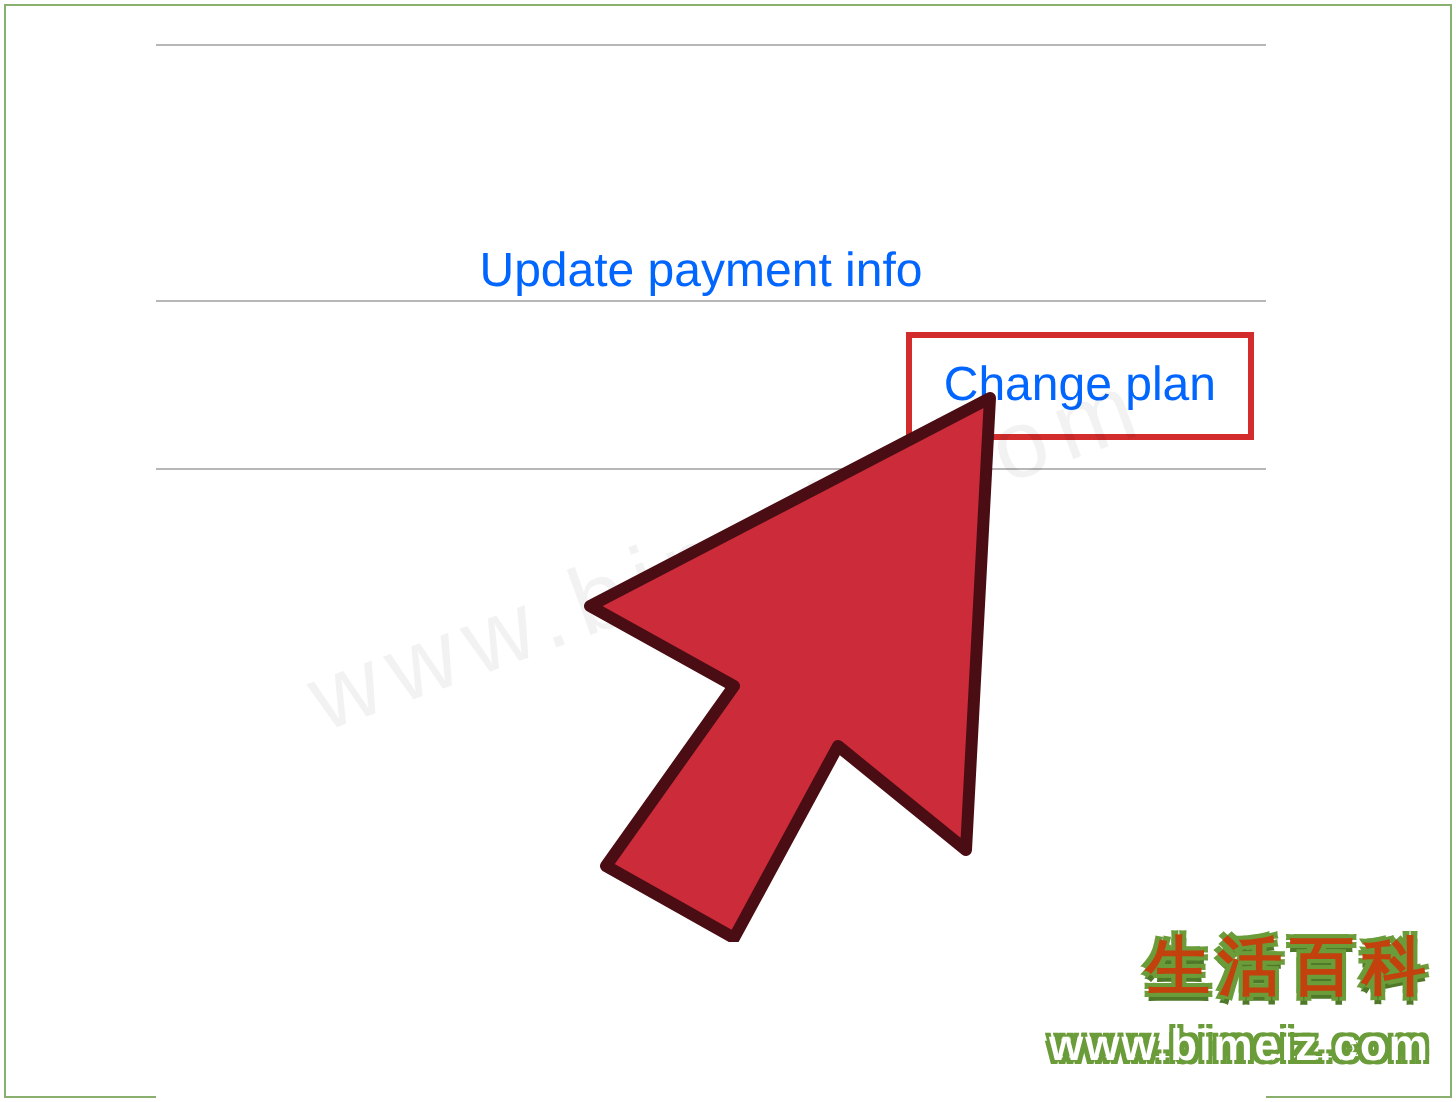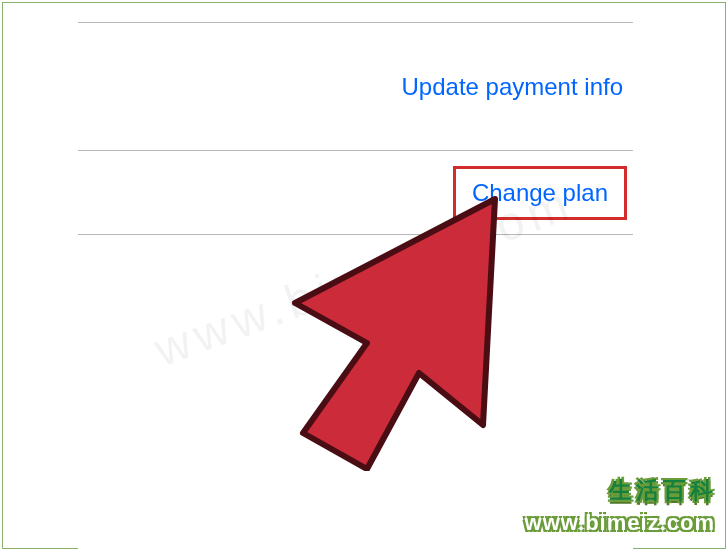--- a/index.html
+++ b/index.html
@@ -39,21 +39,20 @@
     }
     .row.first {
       height: 14px;
       border-top: none;
       border-bottom: 1px solid #b7b7b7;
     }
     .row.links {
       height: 128px;
       padding-right: 10px;
       display: flex;
-      flex-direction: column;
       justify-content: center;
       align-items: flex-end;
       gap: 20px;
     }
     .row.plan {
       height: 84px;
       padding-right: 6px;
       display: flex;
       align-items: center;
       justify-content: flex-end;
@@ -77,24 +76,24 @@
       left: 224px;
       top: 168px;
       width: 300px;
       height: 300px;
       pointer-events: none;
     }
     .watermark-logo {
       position: absolute;
       right: 8px;
       bottom: 42px;
-      font-size: 23px;
+      font-size: 32px;
       font-weight: bold;
       letter-spacing: 4px;
-      color: #15803d;
+      color: #c2410c;
       text-shadow:
         -2px -2px 0 #6b9c3a,
          2px -2px 0 #6b9c3a,
         -2px  2px 0 #6b9c3a,
          2px  2px 0 #6b9c3a,
          0 4px 0 #4f7828;
       font-family: "Microsoft YaHei", sans-serif;
     }
     .watermark-url {
       position: absolute;

